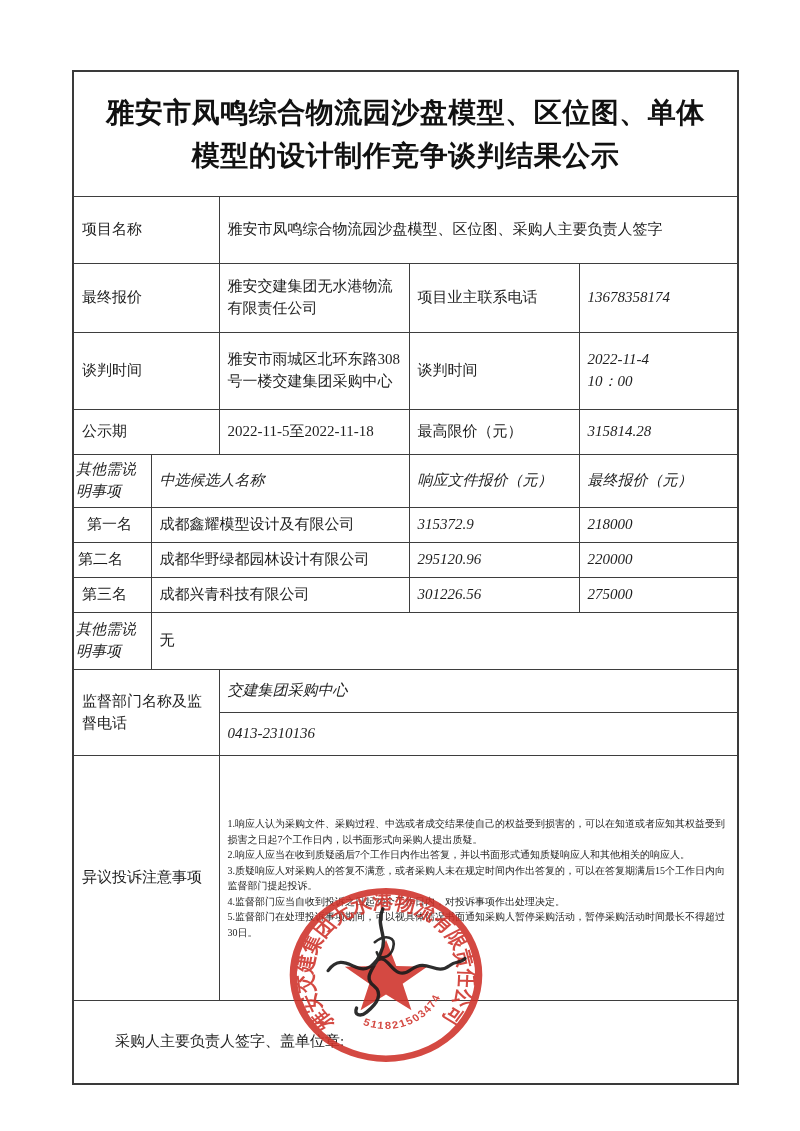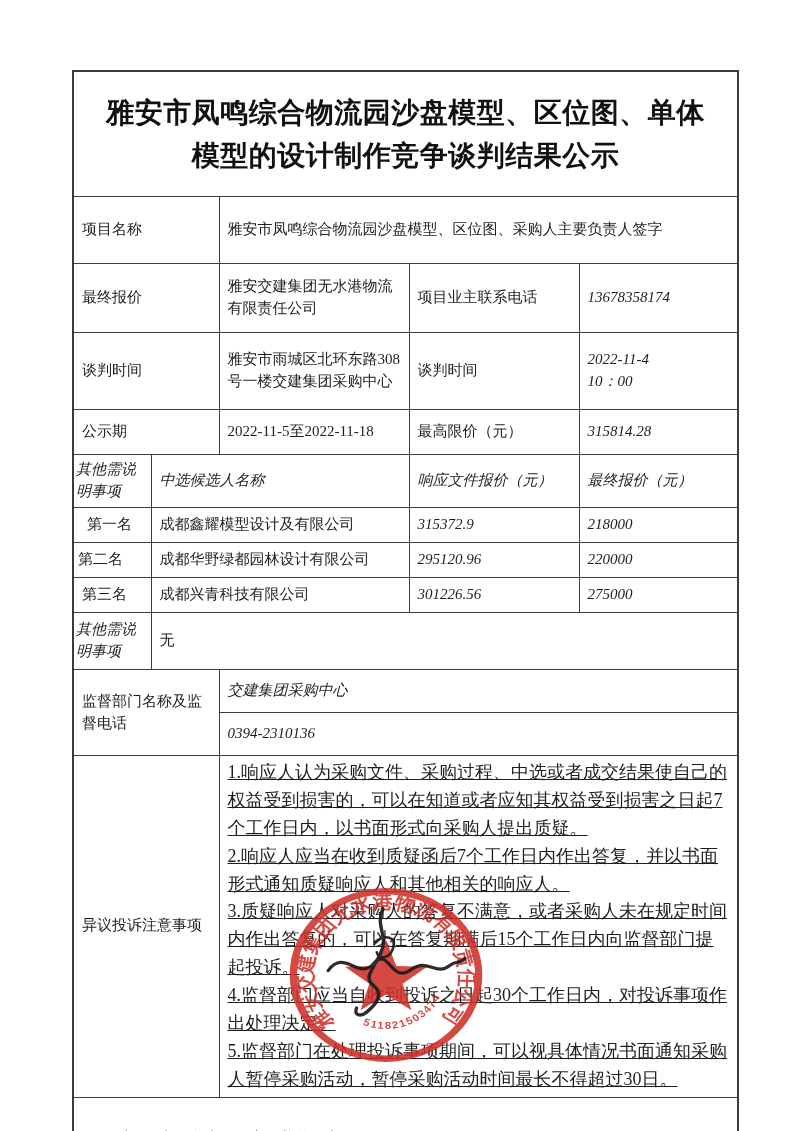--- a/index.html
+++ b/index.html
@@ -28,21 +28,21 @@
   .r-owner td{height:62px;}
   .r-venue td{height:70px;}
   .r-pub td{height:38px;padding-left:8px;}
   .r-chead td{height:46px;}
   .r-rank td{height:28px;}
   .r-other td{height:50px;}
   .r-sup td{height:36px;}
   .r-obj td{height:238px;}
   .r-sign td{height:76px;padding-left:41px;}
   .center{text-align:left;font-style:italic;}
-  .obj-wrap{font-size:18px;line-height:1.55;text-decoration:underline;}
+  .obj-wrap{font-size:10px;line-height:1.55;}
   .obj-wrap p{margin:0;}
   .stamp{position:absolute;left:283px;top:882px;width:206px;height:186px;opacity:0.88;}
   .signature{position:absolute;left:316px;top:905px;width:152px;height:118px;opacity:0.92;}
   .stamp svg,.signature svg{display:block;width:100%;height:100%;}
 </style>
 </head>
 <body>
 
 <div class="page">
 
@@ -118,21 +118,21 @@
     <tr class="r-other">
       <td class="center" style="padding:3px 2px;">其他需说明事项</td>
       <td colspan="4">无</td>
     </tr>
 
     <tr class="r-sup">
       <td colspan="2" rowspan="2">监督部门名称及监督电话</td>
       <td colspan="3" class="center">交建集团采购中心</td>
     </tr>
     <tr class="r-sup">
-      <td colspan="3" class="center">0394-2310136</td>
+      <td colspan="3" class="center">0413-2310136</td>
     </tr>
 
     <tr class="r-obj">
       <td colspan="2">异议投诉注意事项</td>
       <td colspan="3">
         <div class="obj-wrap">
           <p>1.响应人认为采购文件、采购过程、中选或者成交结果使自己的权益受到损害的，可以在知道或者应知其权益受到损害之日起7个工作日内，以书面形式向采购人提出质疑。</p>
           <p>2.响应人应当在收到质疑函后7个工作日内作出答复，并以书面形式通知质疑响应人和其他相关的响应人。</p>
           <p>3.质疑响应人对采购人的答复不满意，或者采购人未在规定时间内作出答复的，可以在答复期满后15个工作日内向监督部门提起投诉。</p>
           <p>4.监督部门应当自收到投诉之日起30个工作日内，对投诉事项作出处理决定。</p>

